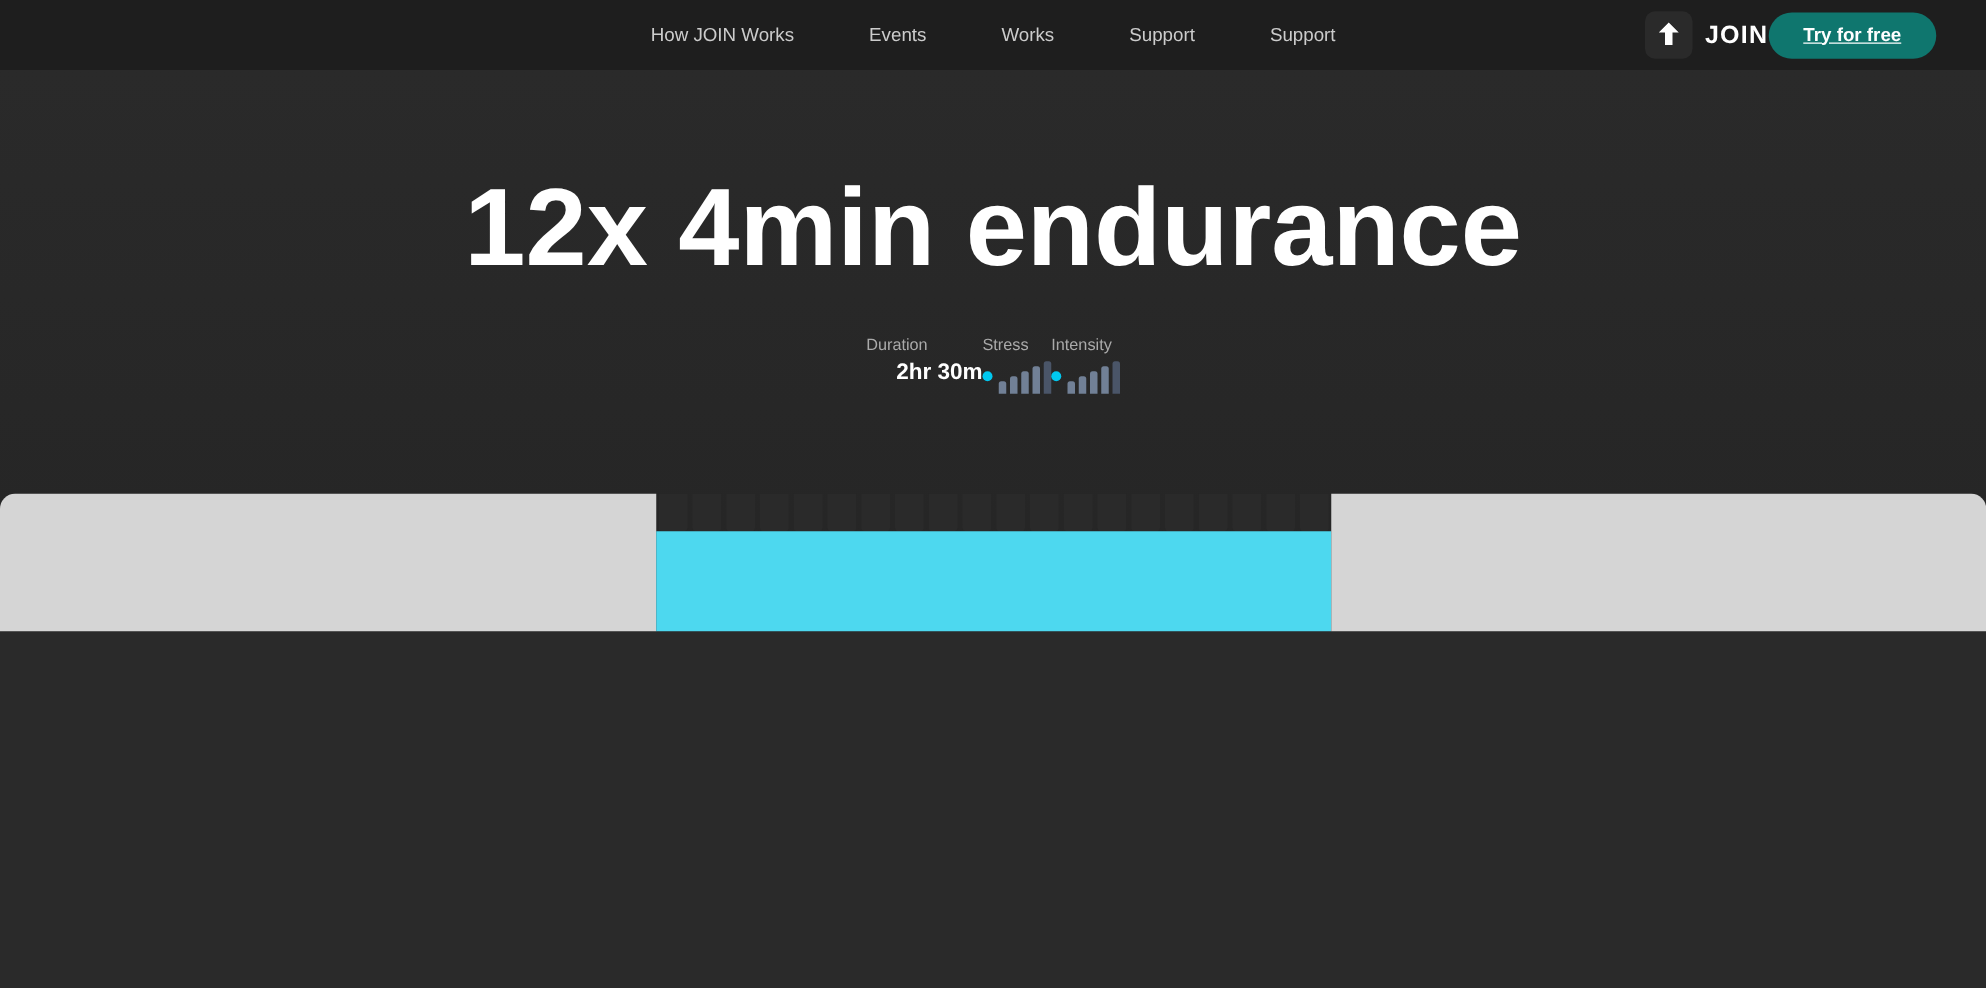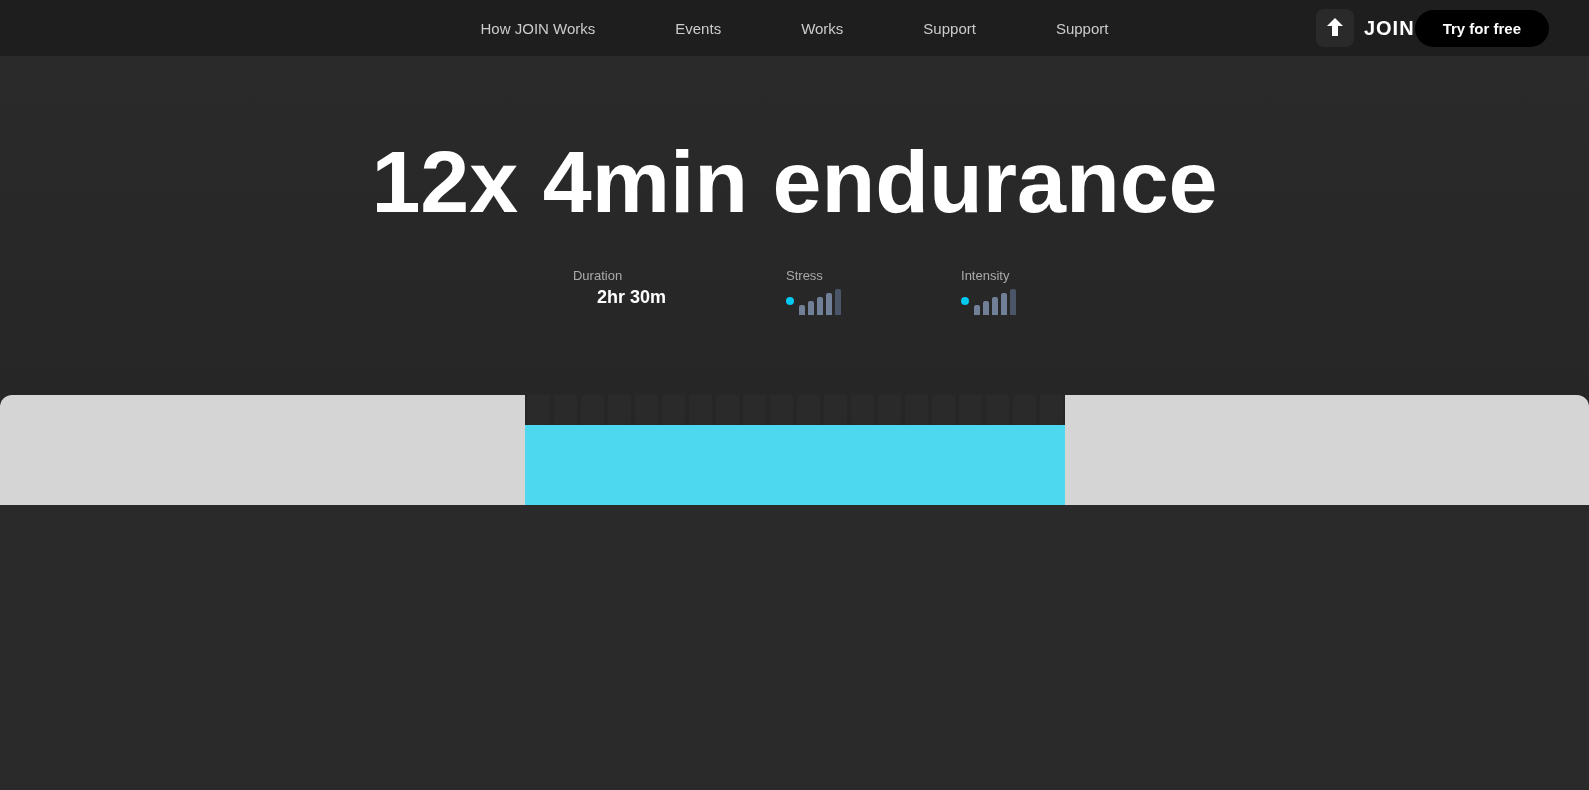--- a/index.html
+++ b/index.html
@@ -44,42 +44,43 @@
     .logo-text {
       font-size: 20px;
       font-weight: 700;
       color: #fff;
       letter-spacing: 1px;
     }
 
     .nav-links {
       display: flex;
       align-items: center;
-      gap: 80px;
+      gap: 60px;
       position: absolute;
       left: 50%;
       transform: translateX(-50%);
     }
 
     .nav-link {
       font-size: 15px;
       color: #ccc;
       text-decoration: none;
       cursor: pointer;
     }
 
     .try-btn {
-      background: #000000;
+      background: #0f766e;
       color: #fff;
       border: none;
       border-radius: 24px;
       padding: 10px 28px;
       font-size: 15px;
       font-weight: 600;
       cursor: pointer;
+      text-decoration: underline;
     }
 
     
     .hero {
       display: flex;
       flex-direction: column;
       align-items: center;
       padding-top: 80px;
       background: linear-gradient(180deg, #2a2a2a 0%, #252525 100%);
     }
@@ -91,21 +92,20 @@
       line-height: 1.05;
       color: #fff;
       max-width: 900px;
       margin-bottom: 40px;
     }
 
     
     .stats-row {
       display: flex;
       align-items: flex-start;
-      gap: 120px;
       margin-bottom: 60px;
     }
 
     .stat-item {
       display: flex;
       flex-direction: column;
       align-items: flex-start;
     }
 
     .stat-label {

